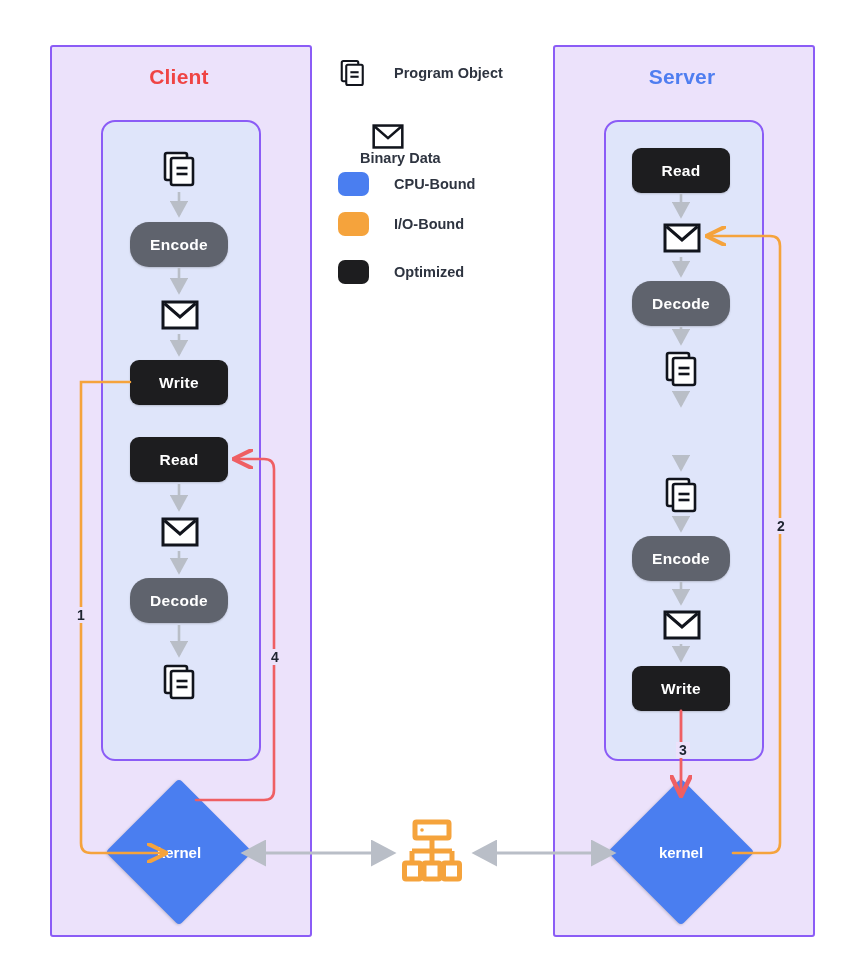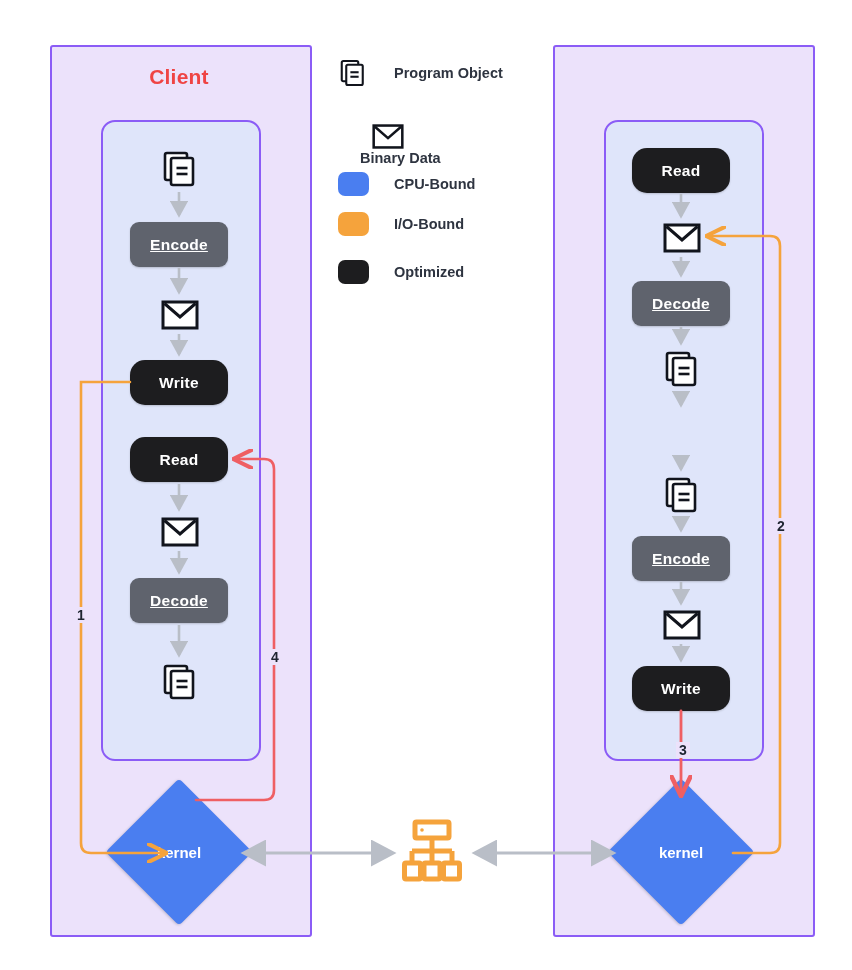--- a/index.html
+++ b/index.html
@@ -14,22 +14,22 @@
 
   .panel-title{position:absolute;width:100%;text-align:center;font-size:21px;font-weight:bold;
                letter-spacing:.2px;}
   .title-client{color:#ef4444;}
   .title-server{color:#4f7ef0;}
 
   
   .node{position:absolute;display:flex;align-items:center;justify-content:center;
         color:#ffffff;font-size:15.5px;font-weight:bold;letter-spacing:.3px;
         box-shadow:0 1px 2px rgba(0,0,0,.18);}
-  .node-grey{background:#5f636d;border-radius:9px;text-decoration:underline;}
-  .node-black{background:#1d1d1f;border-radius:15px;}
+  .node-grey{background:#5f636d;border-radius:19px;}
+  .node-black{background:#1d1d1f;border-radius:9px;}
   .node-handler{background:linear-gradient(180deg,#6b7bf7 0%,#4a78f5 100%);
                 border:2px solid #9a6bf0;border-radius:999px;}
 
   .icon-node{position:absolute;display:flex;align-items:center;justify-content:center;}
 
   
   .kernel{position:absolute;width:104px;height:104px;background:#4a7ef0;
           transform:rotate(45deg);border-radius:4px;box-shadow:0 1px 3px rgba(0,0,0,.2);}
   .kernel-label{position:absolute;display:flex;align-items:center;justify-content:center;
                 color:#ffffff;font-size:15px;font-weight:bold;}
@@ -103,20 +103,21 @@
       <rect x="11" y="9" width="22" height="27" rx="2" fill="#ffffff" stroke="#11141c" stroke-width="2.6"></rect>
       <line x1="16.5" y1="19" x2="27.5" y2="19" stroke="#11141c" stroke-width="2.6"></line>
       <line x1="16.5" y1="25" x2="27.5" y2="25" stroke="#11141c" stroke-width="2.6"></line>
     </svg>
   </div>
 
   <div class="kernel" style="left:127px;top:800px;"></div>
   <div class="kernel-label" style="left:119px;top:838px;width:120px;height:28px;">kernel</div>
 
   <div class="panel" style="left:553px;top:45px;width:258px;height:888px;"></div>
+  <div class="panel-title title-server" style="left:553px;top:65px;width:258px;">Server</div>
   <div class="inner" style="left:604px;top:120px;width:156px;height:637px;"></div>
 
   <div class="node node-black" style="left:632px;top:148px;width:98px;height:45px;">
     <span>Read</span>
   </div>
 
   <div class="icon-node" style="left:662px;top:221px;width:40px;height:34px;">
     <svg width="38" height="32" viewBox="0 0 38 32">
       <rect x="2" y="3" width="34" height="26" fill="#ffffff" stroke="#11141c" stroke-width="3"></rect>
       <polyline points="3.5,4.5 19,18 34.5,4.5" fill="none" stroke="#11141c" stroke-width="3"></polyline>

